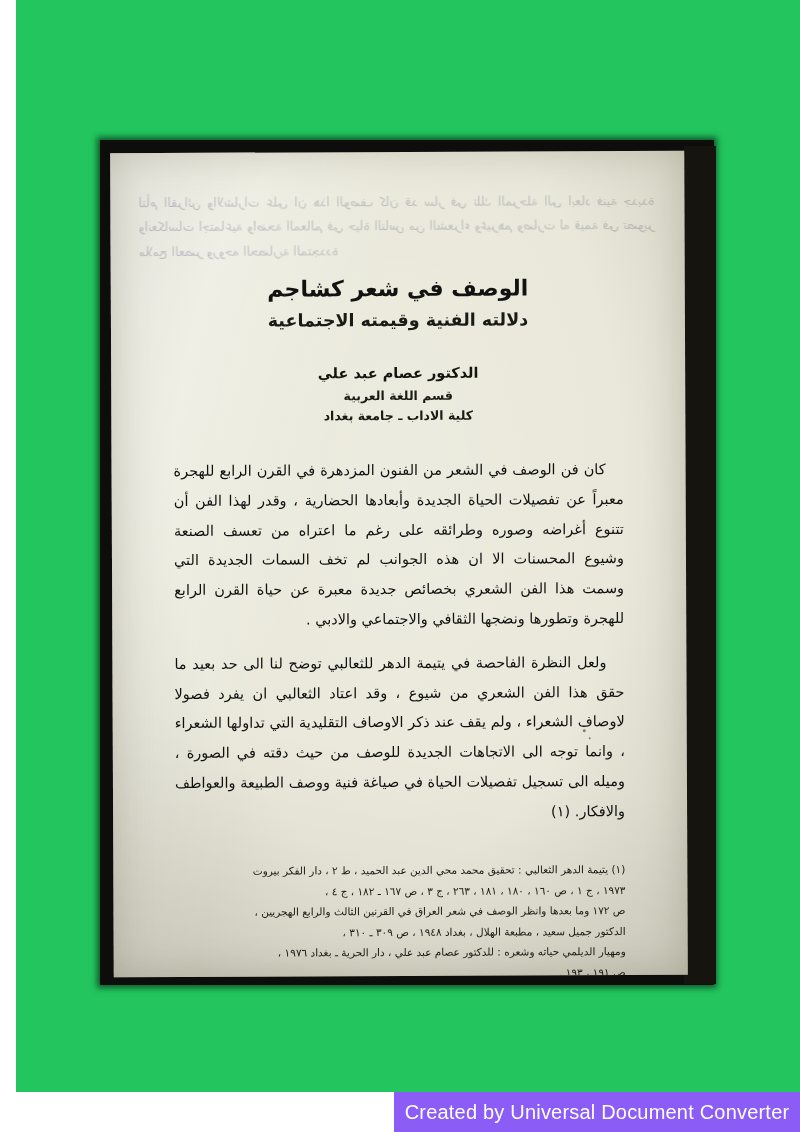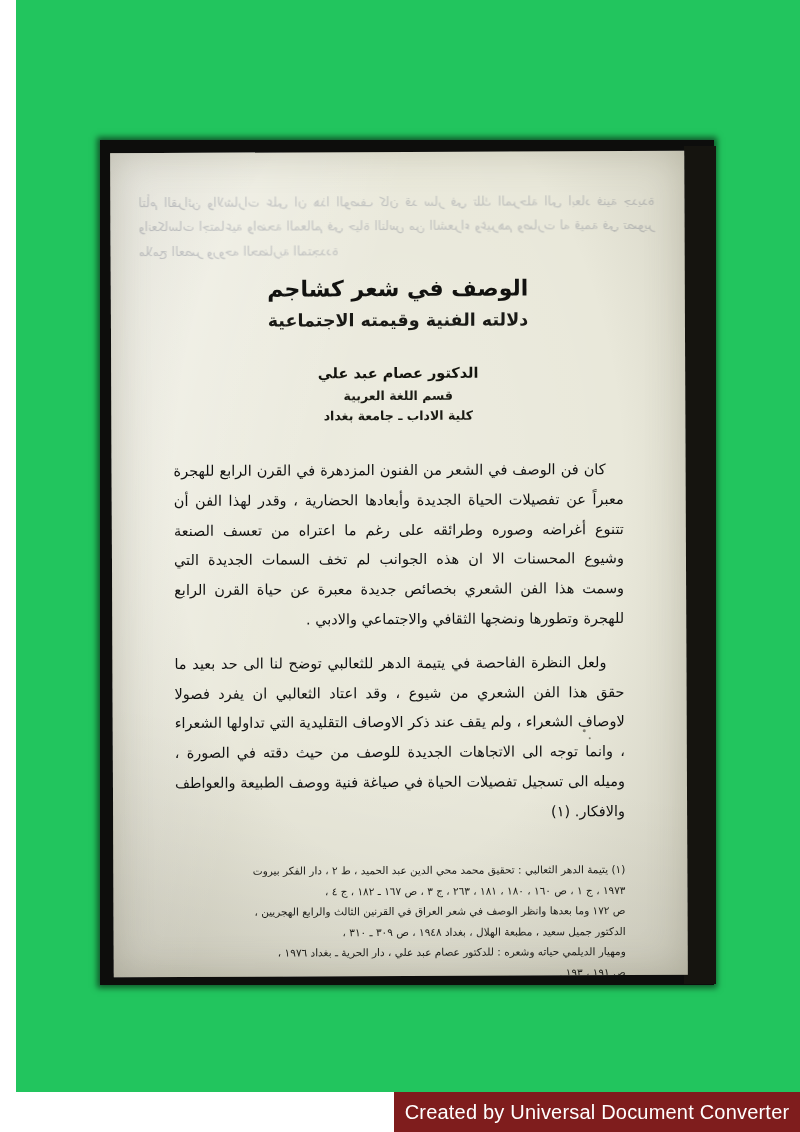--- a/index.html
+++ b/index.html
@@ -166,21 +166,21 @@
     z-index: 4;
   }
 
   
   #watermark-bar {
     position: absolute;
     left: 394px;
     top: 1092px;
     width: 406px;
     height: 40px;
-    background: #7f1d1d;
+    background: #8b5cf6;
     color: #ffffff;
     display: flex;
     align-items: center;
     justify-content: center;
     font-size: 20px;
     font-family: "Liberation Sans", sans-serif;
     letter-spacing: 0.2px;
   }
   #watermark-left {
     position: absolute;

